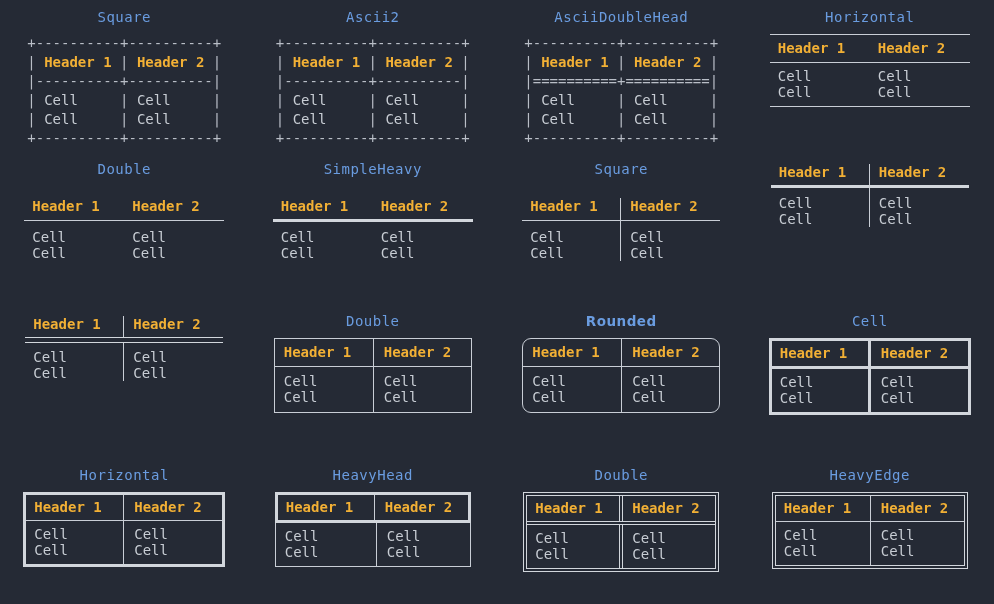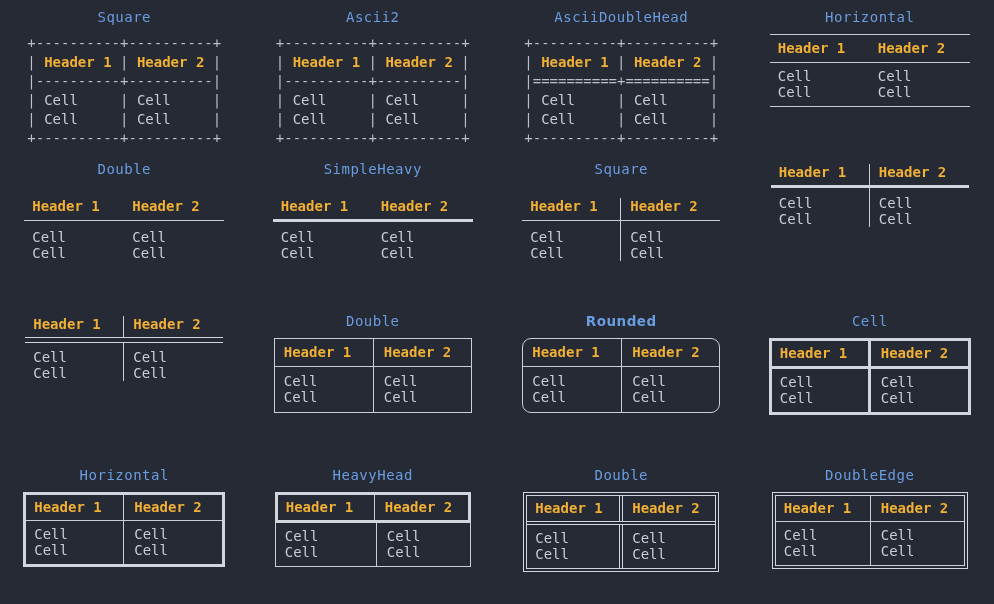--- a/index.html
+++ b/index.html
@@ -358,21 +358,21 @@
           <div style="width:92px; box-sizing:border-box;">
             <div class="cel" style="padding-left:9px;">Cell</div>
             <div class="cel" style="padding-left:9px;">Cell</div>
           </div>
         </div>
       </div>
     </div>
   </div>
 
   <div class="cellwrap">
-    <div class="title">DoubleEdge</div>
+    <div class="title">HeavyEdge</div>
     <div style="width:196px; border:1px solid #d2d6dc; padding:2px; box-sizing:border-box;">
       <div style="border:1px solid #d2d6dc;">
         <div style="display:flex; padding:4px 0 5px 0;">
           <div class="hdr" style="width:94px; padding-left:8px; box-sizing:border-box;">Header 1</div>
           <div class="hdr sep-thin-v" style="width:94px; padding-left:10px; box-sizing:border-box; margin:-4px 0 -5px 0; padding-top:4px; padding-bottom:5px;">Header 2</div>
         </div>
         <div class="sep-thin-h" style="display:flex; padding:5px 0 6px 0;">
           <div style="width:94px; box-sizing:border-box;">
             <div class="cel" style="padding-left:8px;">Cell</div>
             <div class="cel" style="padding-left:8px;">Cell</div>

